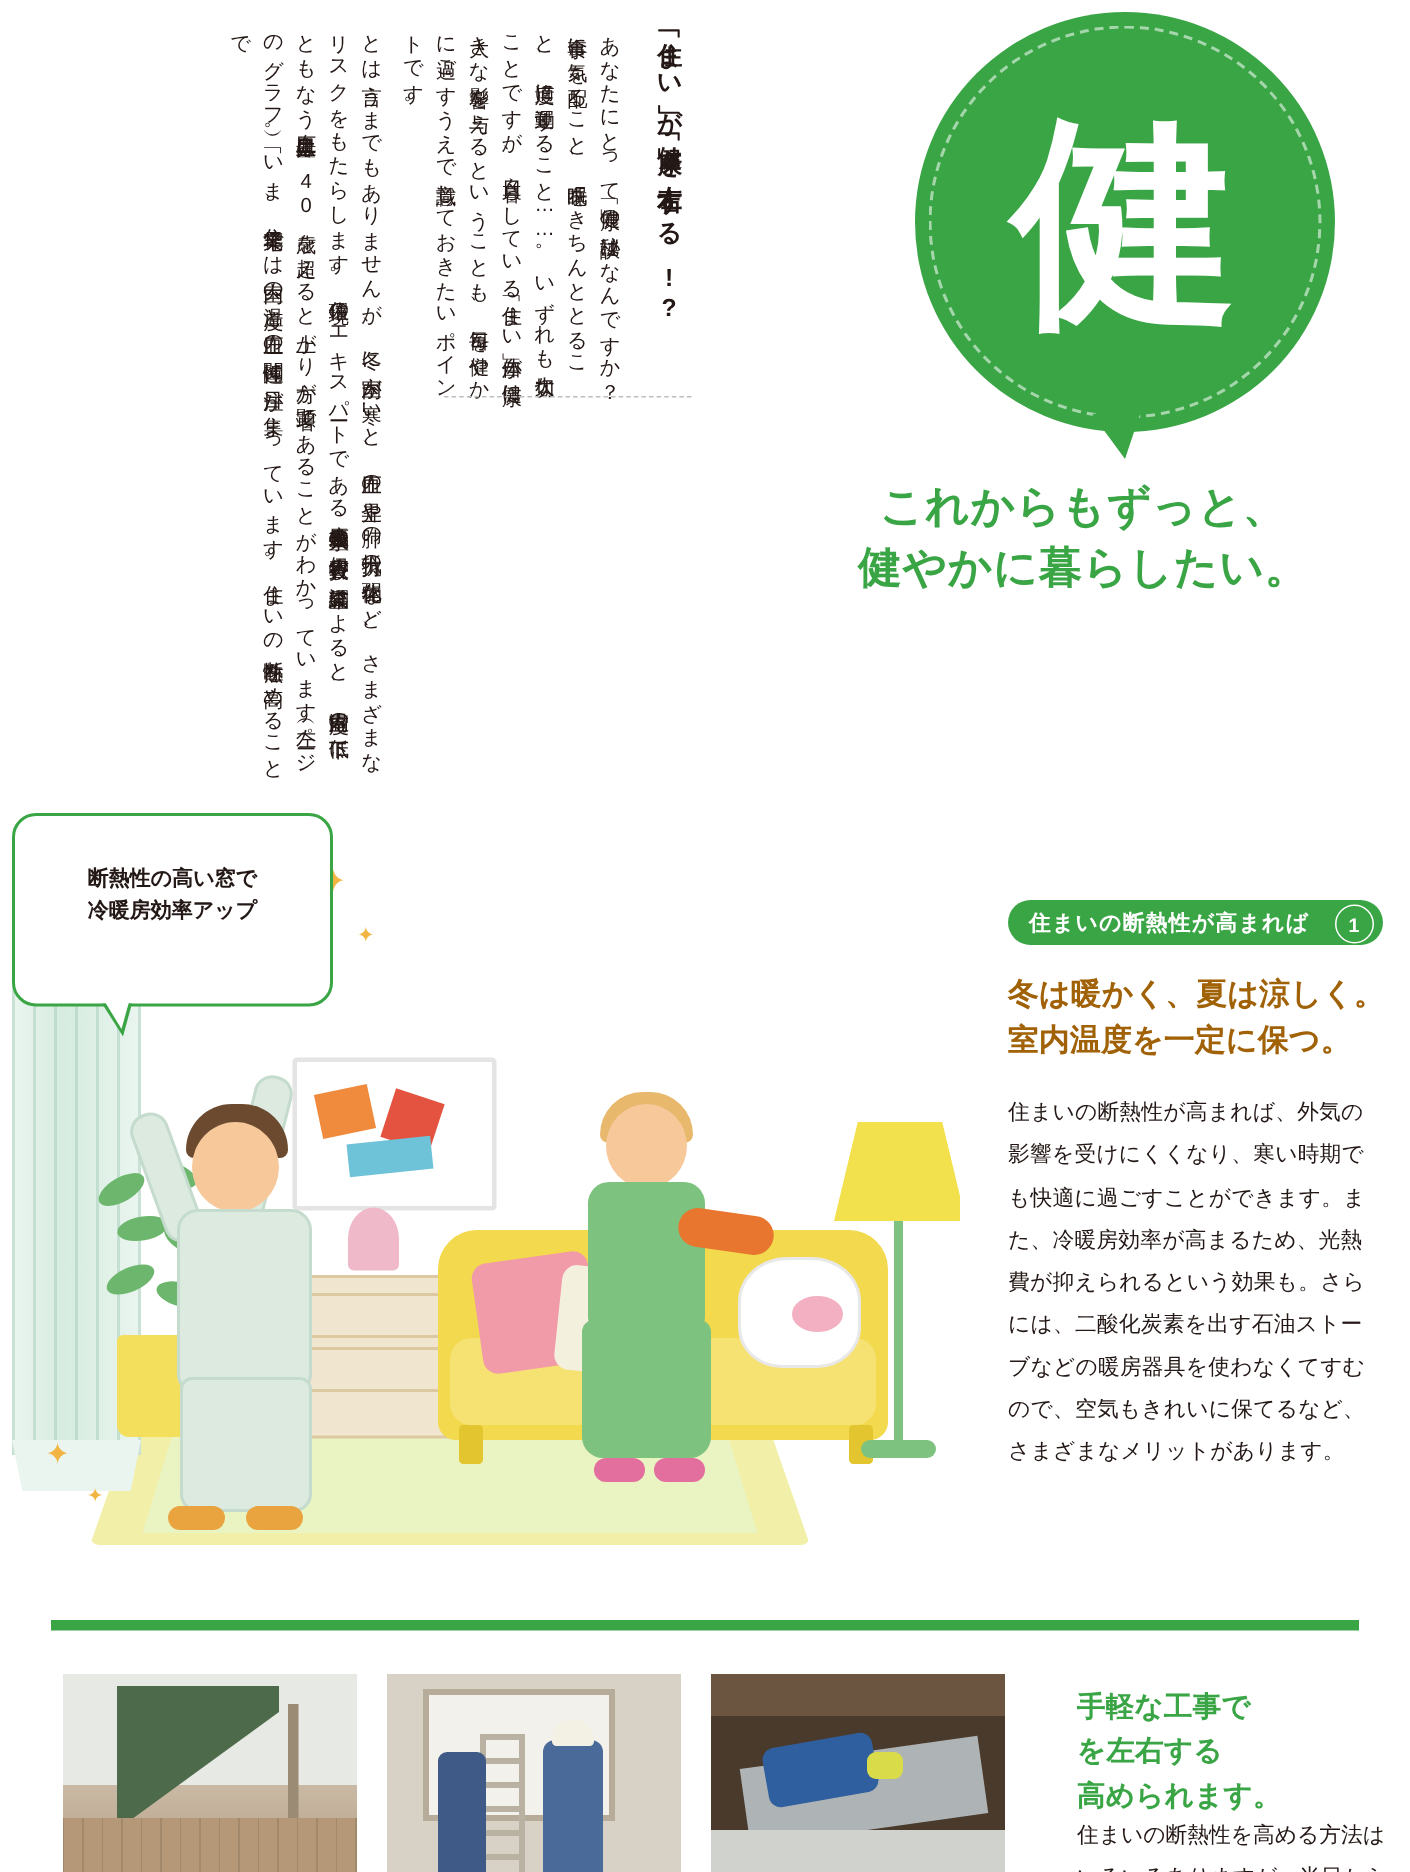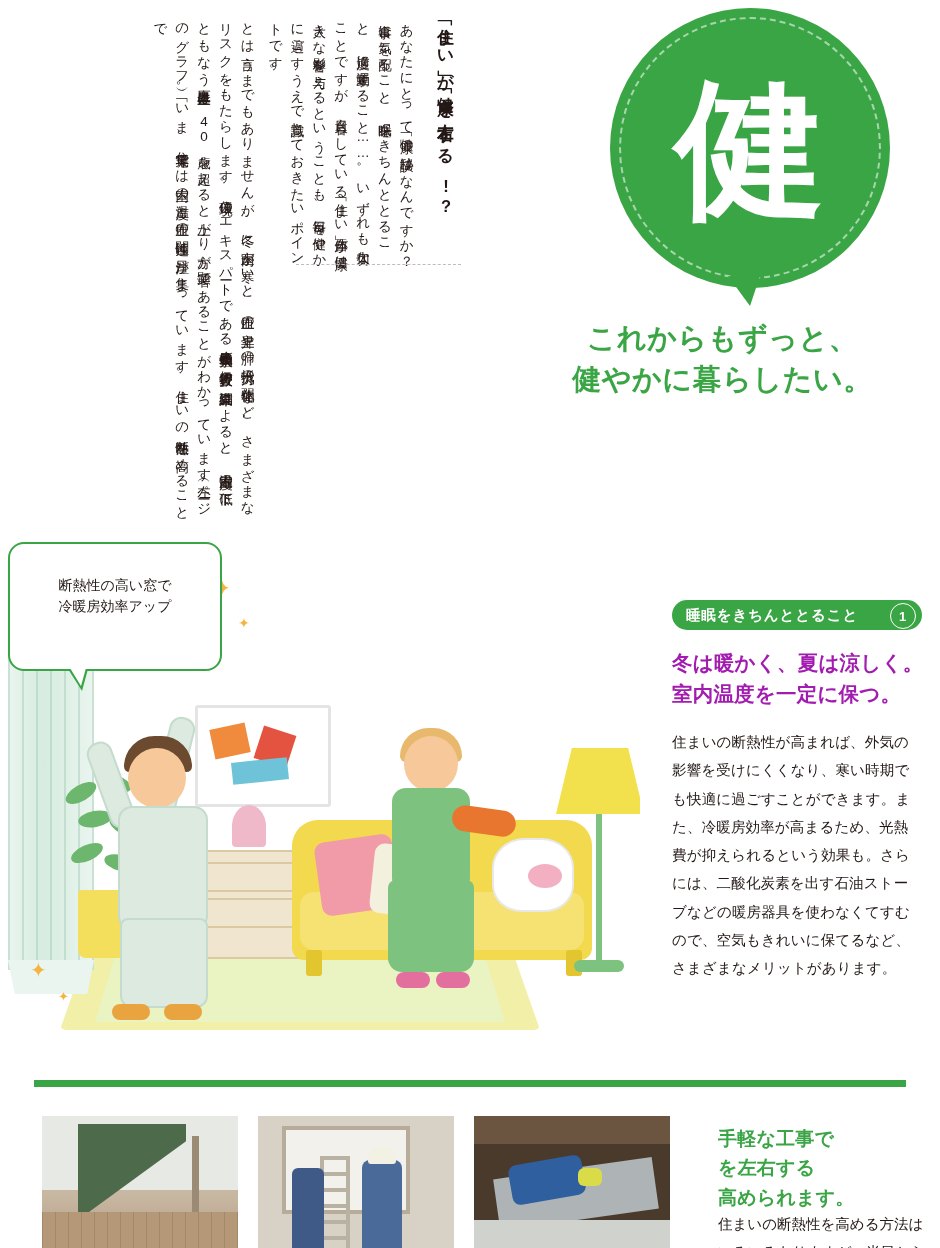--- a/index.html
+++ b/index.html
@@ -195,21 +195,21 @@
     position:absolute;
     background:#ffffff;
     border:2.5px solid #3aa545;
     border-radius:16px;
     color:#231815;
     font-size:14px;
     line-height:1.5;
     padding:10px 14px;
     text-align:center;
     white-space:pre-line;
-    font-weight:400;
+    font-weight:700;
   }
   .bubble .tip{
     position:absolute;width:0;height:0;
   }
   #bubble-window{left:8px;top:22px;width:182px;}
   #bubble-window .tip{
     left:58px;bottom:-22px;
     border-left:14px solid transparent;
     border-right:6px solid transparent;
     border-top:22px solid #3aa545;
@@ -237,21 +237,21 @@
     box-sizing:border-box;
   }
   .point-num{
     position:absolute;right:6px;top:3px;width:24px;height:24px;
     border:1.6px solid #ffffff;border-radius:50%;
     display:flex;align-items:center;justify-content:center;
     font-size:13px;font-weight:bold;
   }
   .point-title{
     position:absolute;left:672px;top:648px;width:258px;
-    color:#a21caf;
+    color:#a16207;
     font-size:20.5px;
     font-weight:bold;
     line-height:1.5;
     letter-spacing:0.01em;
   }
   .point-body{
     position:absolute;left:672px;top:728px;width:250px;
     font-size:14.5px;
     line-height:1.95;
     letter-spacing:0.01em;
@@ -407,21 +407,21 @@
     <div class="bubble" id="bubble-window">
       <span>断熱性の高い窓で
 冷暖房効率アップ</span>
       <span class="tip"></span>
       <span class="tip2"></span>
     </div>
 
   </div>
 
   <div class="point-tag">
-    <span>睡眠をきちんととること</span>
+    <span>住まいの断熱性が高まれば</span>
     <span class="point-num">1</span>
   </div>
   <div class="point-title" style="white-space:pre-line;">冬は暖かく、夏は涼しく。
 室内温度を一定に保つ。</div>
   <div class="point-body">住まいの断熱性が高まれば、外気の影響を受けにくくなり、寒い時期でも快適に過ごすことができます。また、冷暖房効率が高まるため、光熱費が抑えられるという効果も。さらには、二酸化炭素を出す石油ストーブなどの暖房器具を使わなくてすむので、空気もきれいに保てるなど、さまざまなメリットがあります。</div>
 
   <div class="divider"></div>
 
   <div class="photo" id="photo-1">
     <div class="p1-sky"></div>

